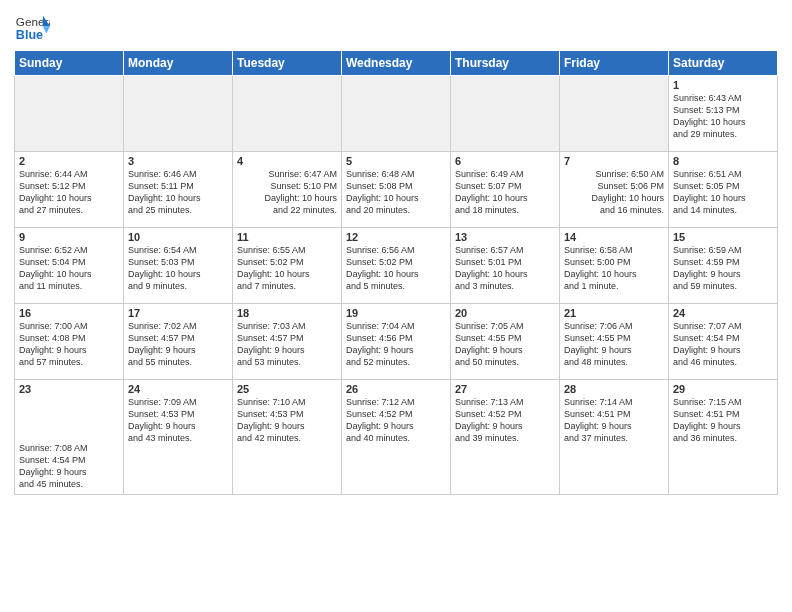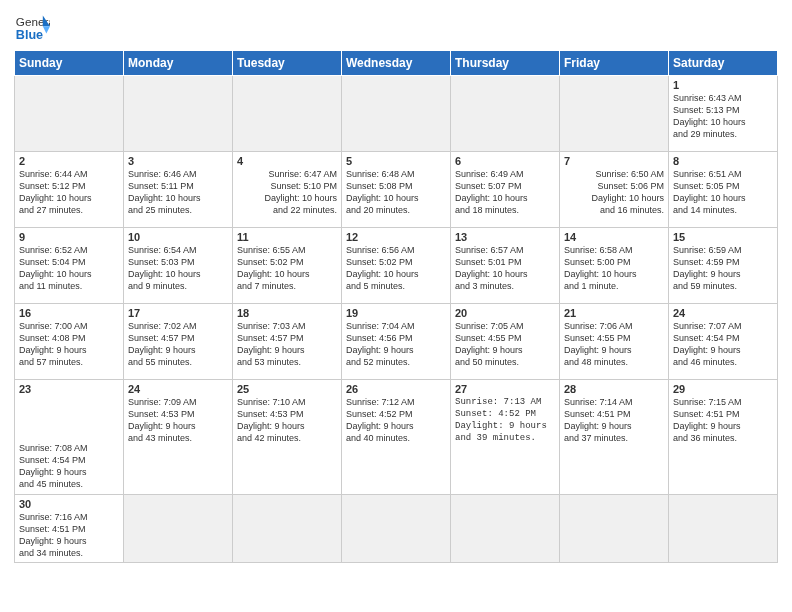--- a/index.html
+++ b/index.html
@@ -309,50 +309,35 @@
           </td>
           <td>
             <span class="day-num">26</span>
             <div class="day-info" style="white-space: pre-line;">Sunrise: 7:12 AM
 Sunset: 4:52 PM
 Daylight: 9 hours
 and 40 minutes.</div>
           </td>
           <td>
             <span class="day-num">27</span>
-            <div class="day-info" style="white-space: pre-line; font-family: Liberation Mono, monospace;">Sunrise: 7:13 AM
+            <div class="day-info" style="white-space: pre-line;">Sunrise: 7:13 AM
 Sunset: 4:52 PM
 Daylight: 9 hours
 and 39 minutes.</div>
           </td>
           <td>
             <span class="day-num">28</span>
             <div class="day-info" style="white-space: pre-line;">Sunrise: 7:14 AM
 Sunset: 4:51 PM
 Daylight: 9 hours
 and 37 minutes.</div>
           </td>
           <td>
             <span class="day-num">29</span>
             <div class="day-info" style="white-space: pre-line;">Sunrise: 7:15 AM
 Sunset: 4:51 PM
 Daylight: 9 hours
 and 36 minutes.</div>
           </td>
-        </tr>
-        <tr class="last-row">
-          <td>
-            <span class="day-num">30</span>
-            <div class="day-info" style="white-space: pre-line;">Sunrise: 7:16 AM
-Sunset: 4:51 PM
-Daylight: 9 hours
-and 34 minutes.</div>
-          </td>
-          <td class="empty"></td>
-          <td class="empty"></td>
-          <td class="empty"></td>
-          <td class="empty"></td>
-          <td class="empty"></td>
-          <td class="empty"></td>
         </tr>
       </tbody>
   </table>
 </div>
 
 </body></html>

